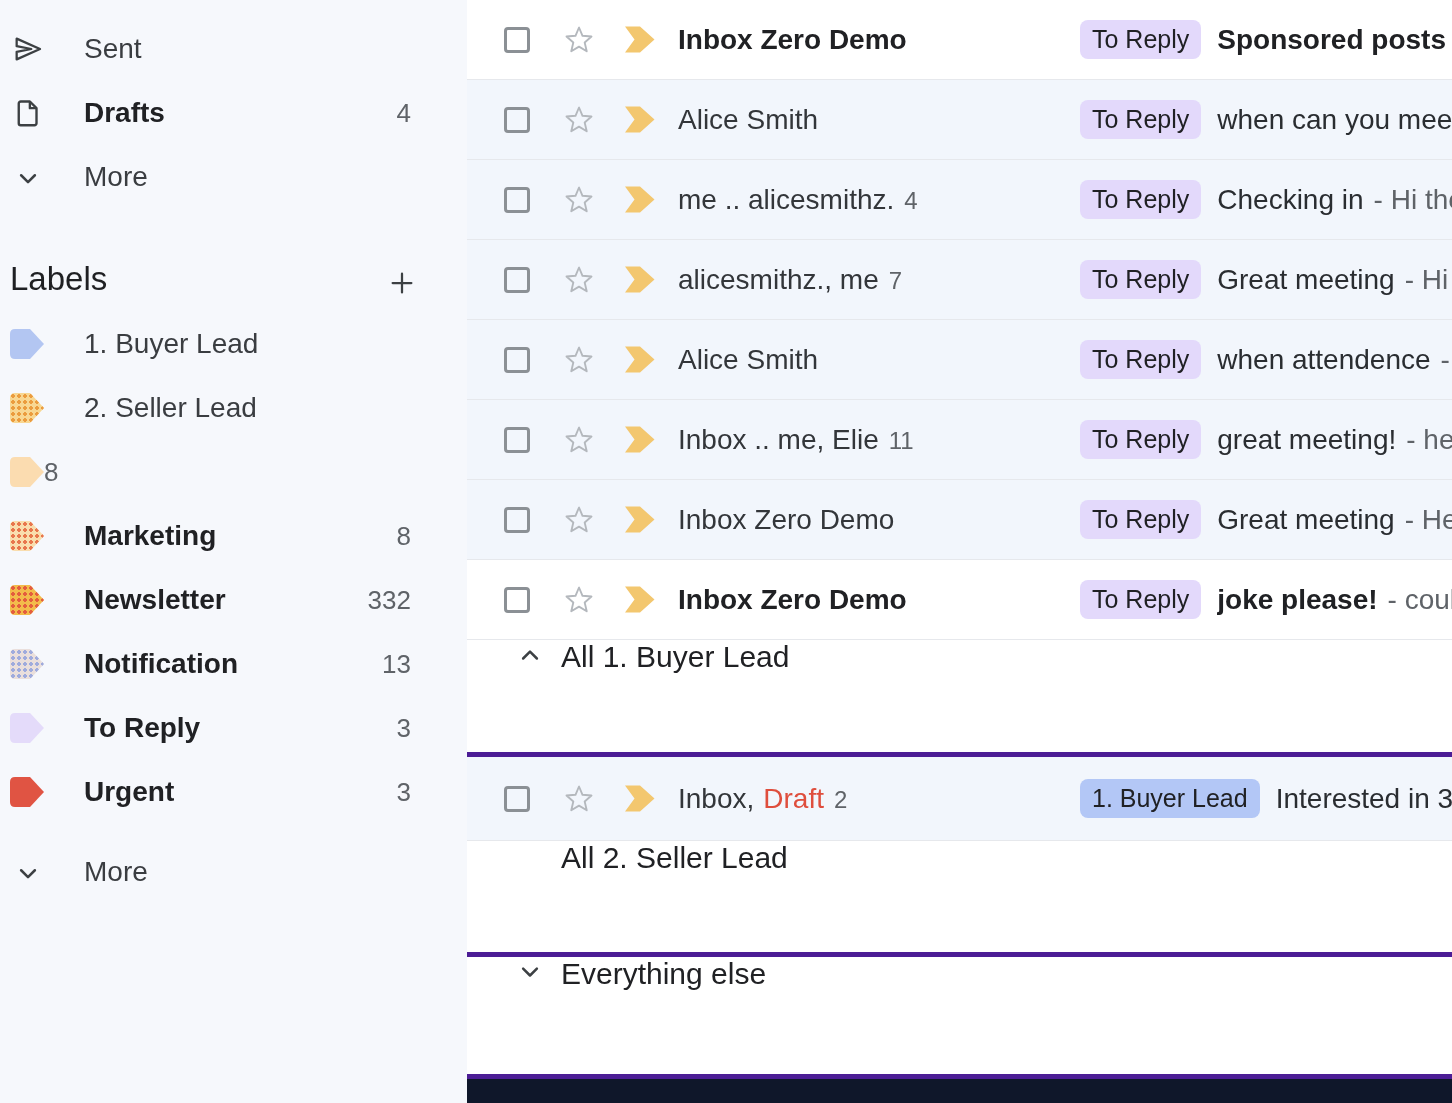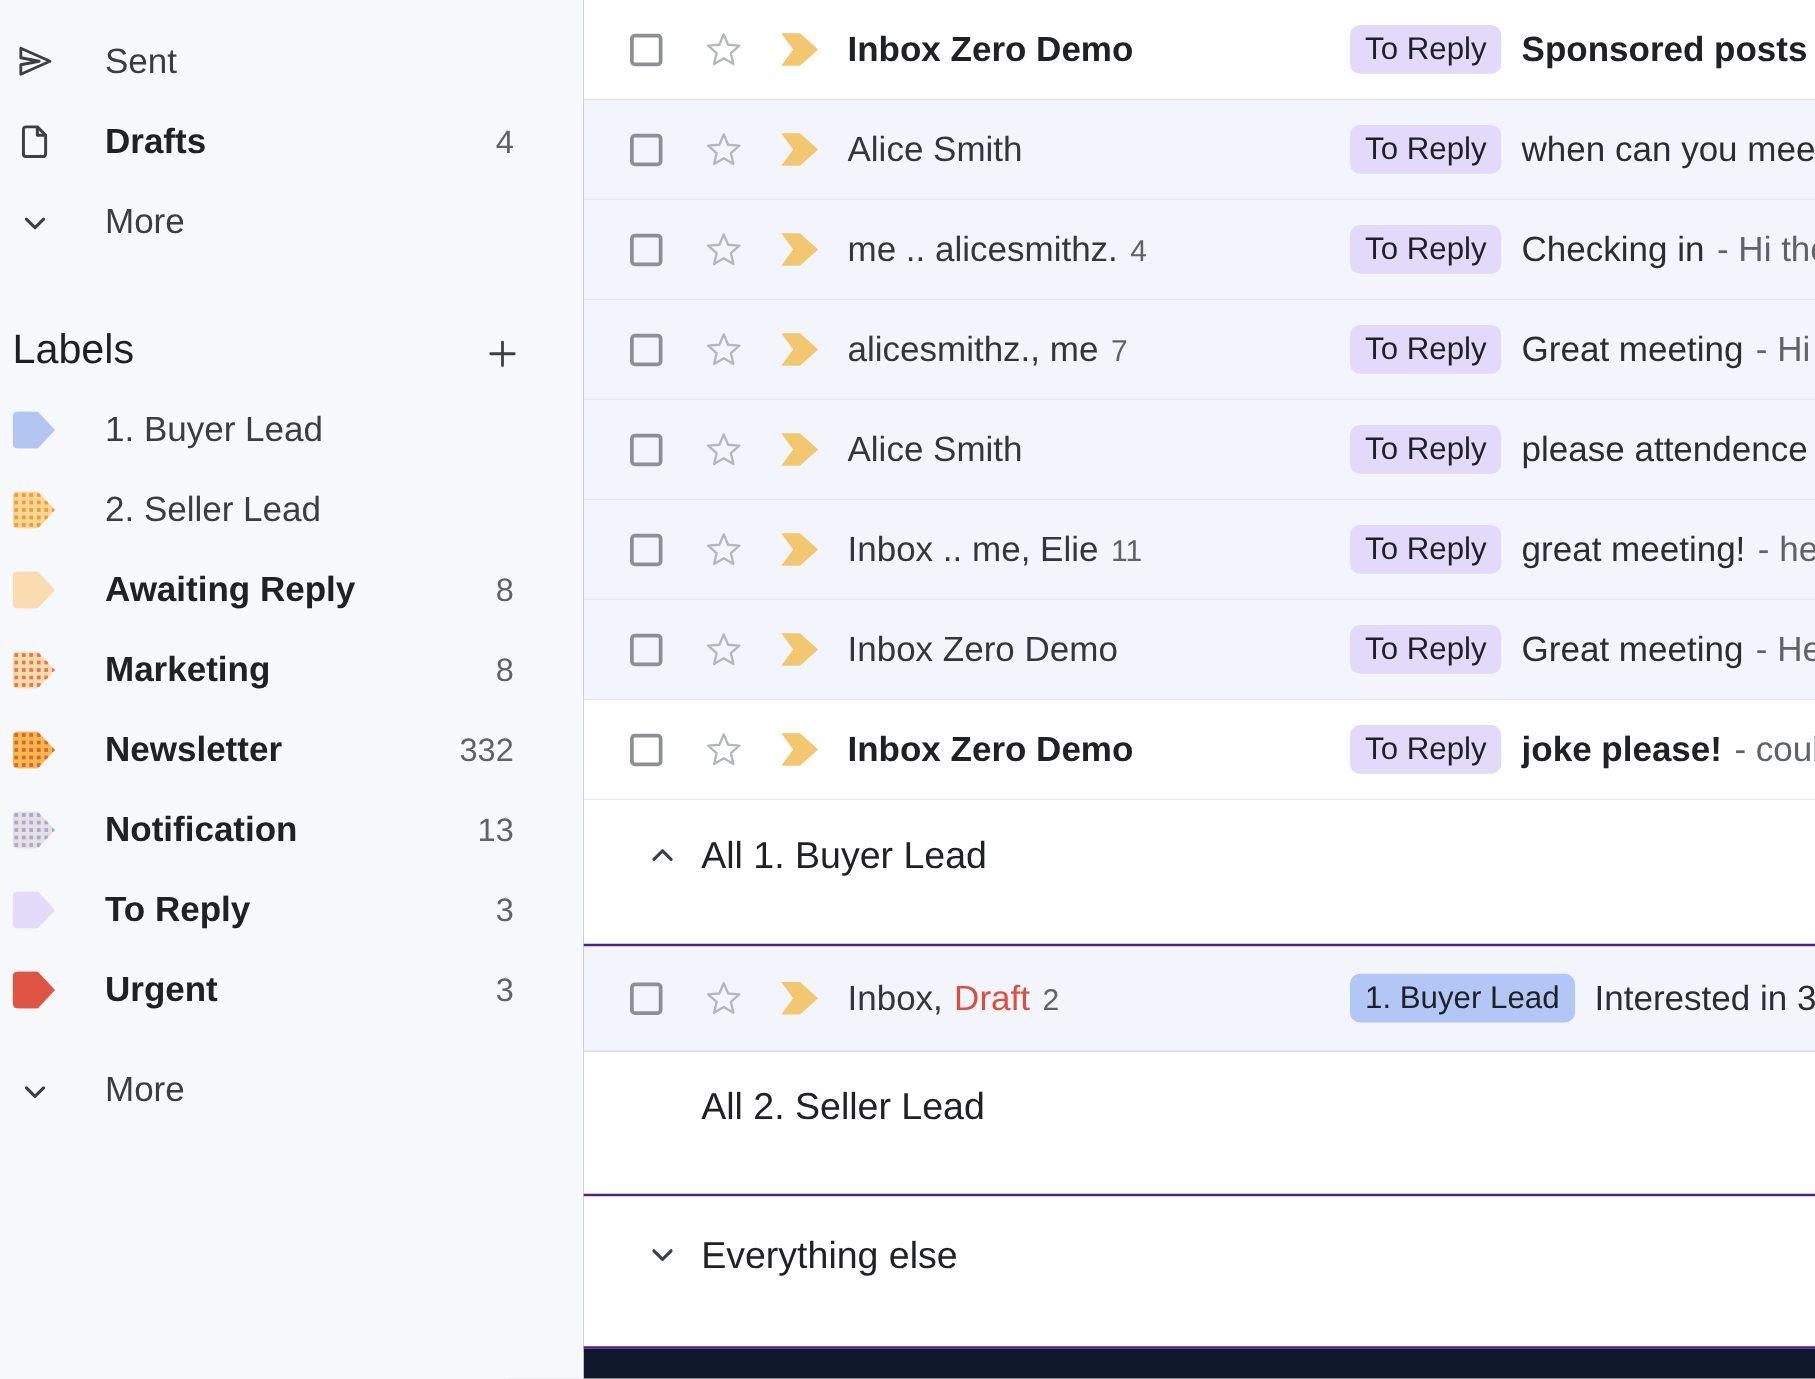--- a/index.html
+++ b/index.html
@@ -38,21 +38,21 @@
   .sender{font-size:28px;color:#33363a;}
   .unread .sender{font-weight:700;color:#202124;}
   .sender-red{font-size:28px;margin-left:9px;}
   .tcount{font-size:24px;color:#5f6368;margin-left:10px;}
   .chip{font-size:25px;color:#202124;padding:5px 12px;border-radius:8px;white-space:nowrap;flex-shrink:0;cursor:pointer;}
   .subj-wrap{margin-left:16px;flex:1;min-width:0;display:flex;align-items:baseline;overflow:hidden;white-space:nowrap;}
   .subject{font-size:28px;color:#2a2d31;}
   .unread .subject{font-weight:700;color:#202124;}
   .snippet{font-size:28px;color:#5f6368;margin-left:10px;}
 
-  .section{box-sizing:border-box;display:flex;align-items:center;padding:0 0 26px 48px;border-bottom:2px solid #4c1d95;background:#fff;}
+  .section{box-sizing:border-box;display:flex;align-items:flex-start;padding:0 0 26px 48px;border-bottom:5px solid #4c1d95;background:#fff;}
   .sec-1{height:117px;}
   .sec-2{height:116px;}
   .sec-3{height:122px;}
   .chev{width:30px;display:flex;justify-content:center;color:#3c4043;margin-right:16px;margin-bottom:1px;flex-shrink:0;cursor:pointer;}
   .chev.empty{visibility:hidden;}
   .section-title{font-size:30px;font-weight:500;color:#202124;line-height:1.1;white-space:nowrap;}
 </style>
 </head>
 <body>
 
@@ -105,21 +105,20 @@
       <span class="label-name">1. Buyer Lead</span>
       <span class="label-count"></span>
     </div>
     <div class="label-item">
       <span class="tag-icon dotted" style="background-color: rgb(248, 215, 146); --dot: #eb9c3e;"></span>
       <span class="label-name">2. Seller Lead</span>
       <span class="label-count"></span>
     </div>
     <div class="label-item bold">
       <span class="tag-icon" style="background-color: rgb(251, 220, 176);"></span>
-      <span class="label-name">Awaiting Reply</span>
       <span class="label-count">8</span>
     </div>
     <div class="label-item bold">
       <span class="tag-icon dotted" style="background-color: rgb(249, 221, 174); --dot: #e8764d;"></span>
       <span class="label-name">Marketing</span>
       <span class="label-count">8</span>
     </div>
     <div class="label-item bold">
       <span class="tag-icon dotted" style="background-color: rgb(243, 187, 75); --dot: #e45d3e;"></span>
       <span class="label-name">Newsletter</span>
@@ -255,21 +254,21 @@
           <svg width="33" height="27" viewBox="0 0 33 27">
             <path d="M2 0.5 H17 L31.5 13.5 L17 26.5 H2 L11.5 13.5 Z" fill="currentColor"></path>
           </svg>
         </span>
       <span class="sender-wrap">
           <span class="sender">Alice Smith</span>
           <span class="tcount"></span>
         </span>
       <span class="chip" style="background-color: rgb(227, 217, 251);">To Reply</span>
       <span class="subj-wrap">
-          <span class="subject">please attendence</span>
+          <span class="subject">when attendence</span>
           <span class="snippet">- H</span>
         </span>
     </div>
 
     <div class="mail-row read">
       <span class="cb"></span>
       <span class="star">
           <svg width="30" height="30" viewBox="0 0 24 24">
             <path d="M12 17.27 18.18 21l-1.64-7.03L22 9.24l-7.19-.61L12 2 9.19 8.63 2 9.24l5.46 4.73L5.82 21z" fill="none" stroke="currentColor" stroke-width="1.5" stroke-linejoin="round"></path>
           </svg>

